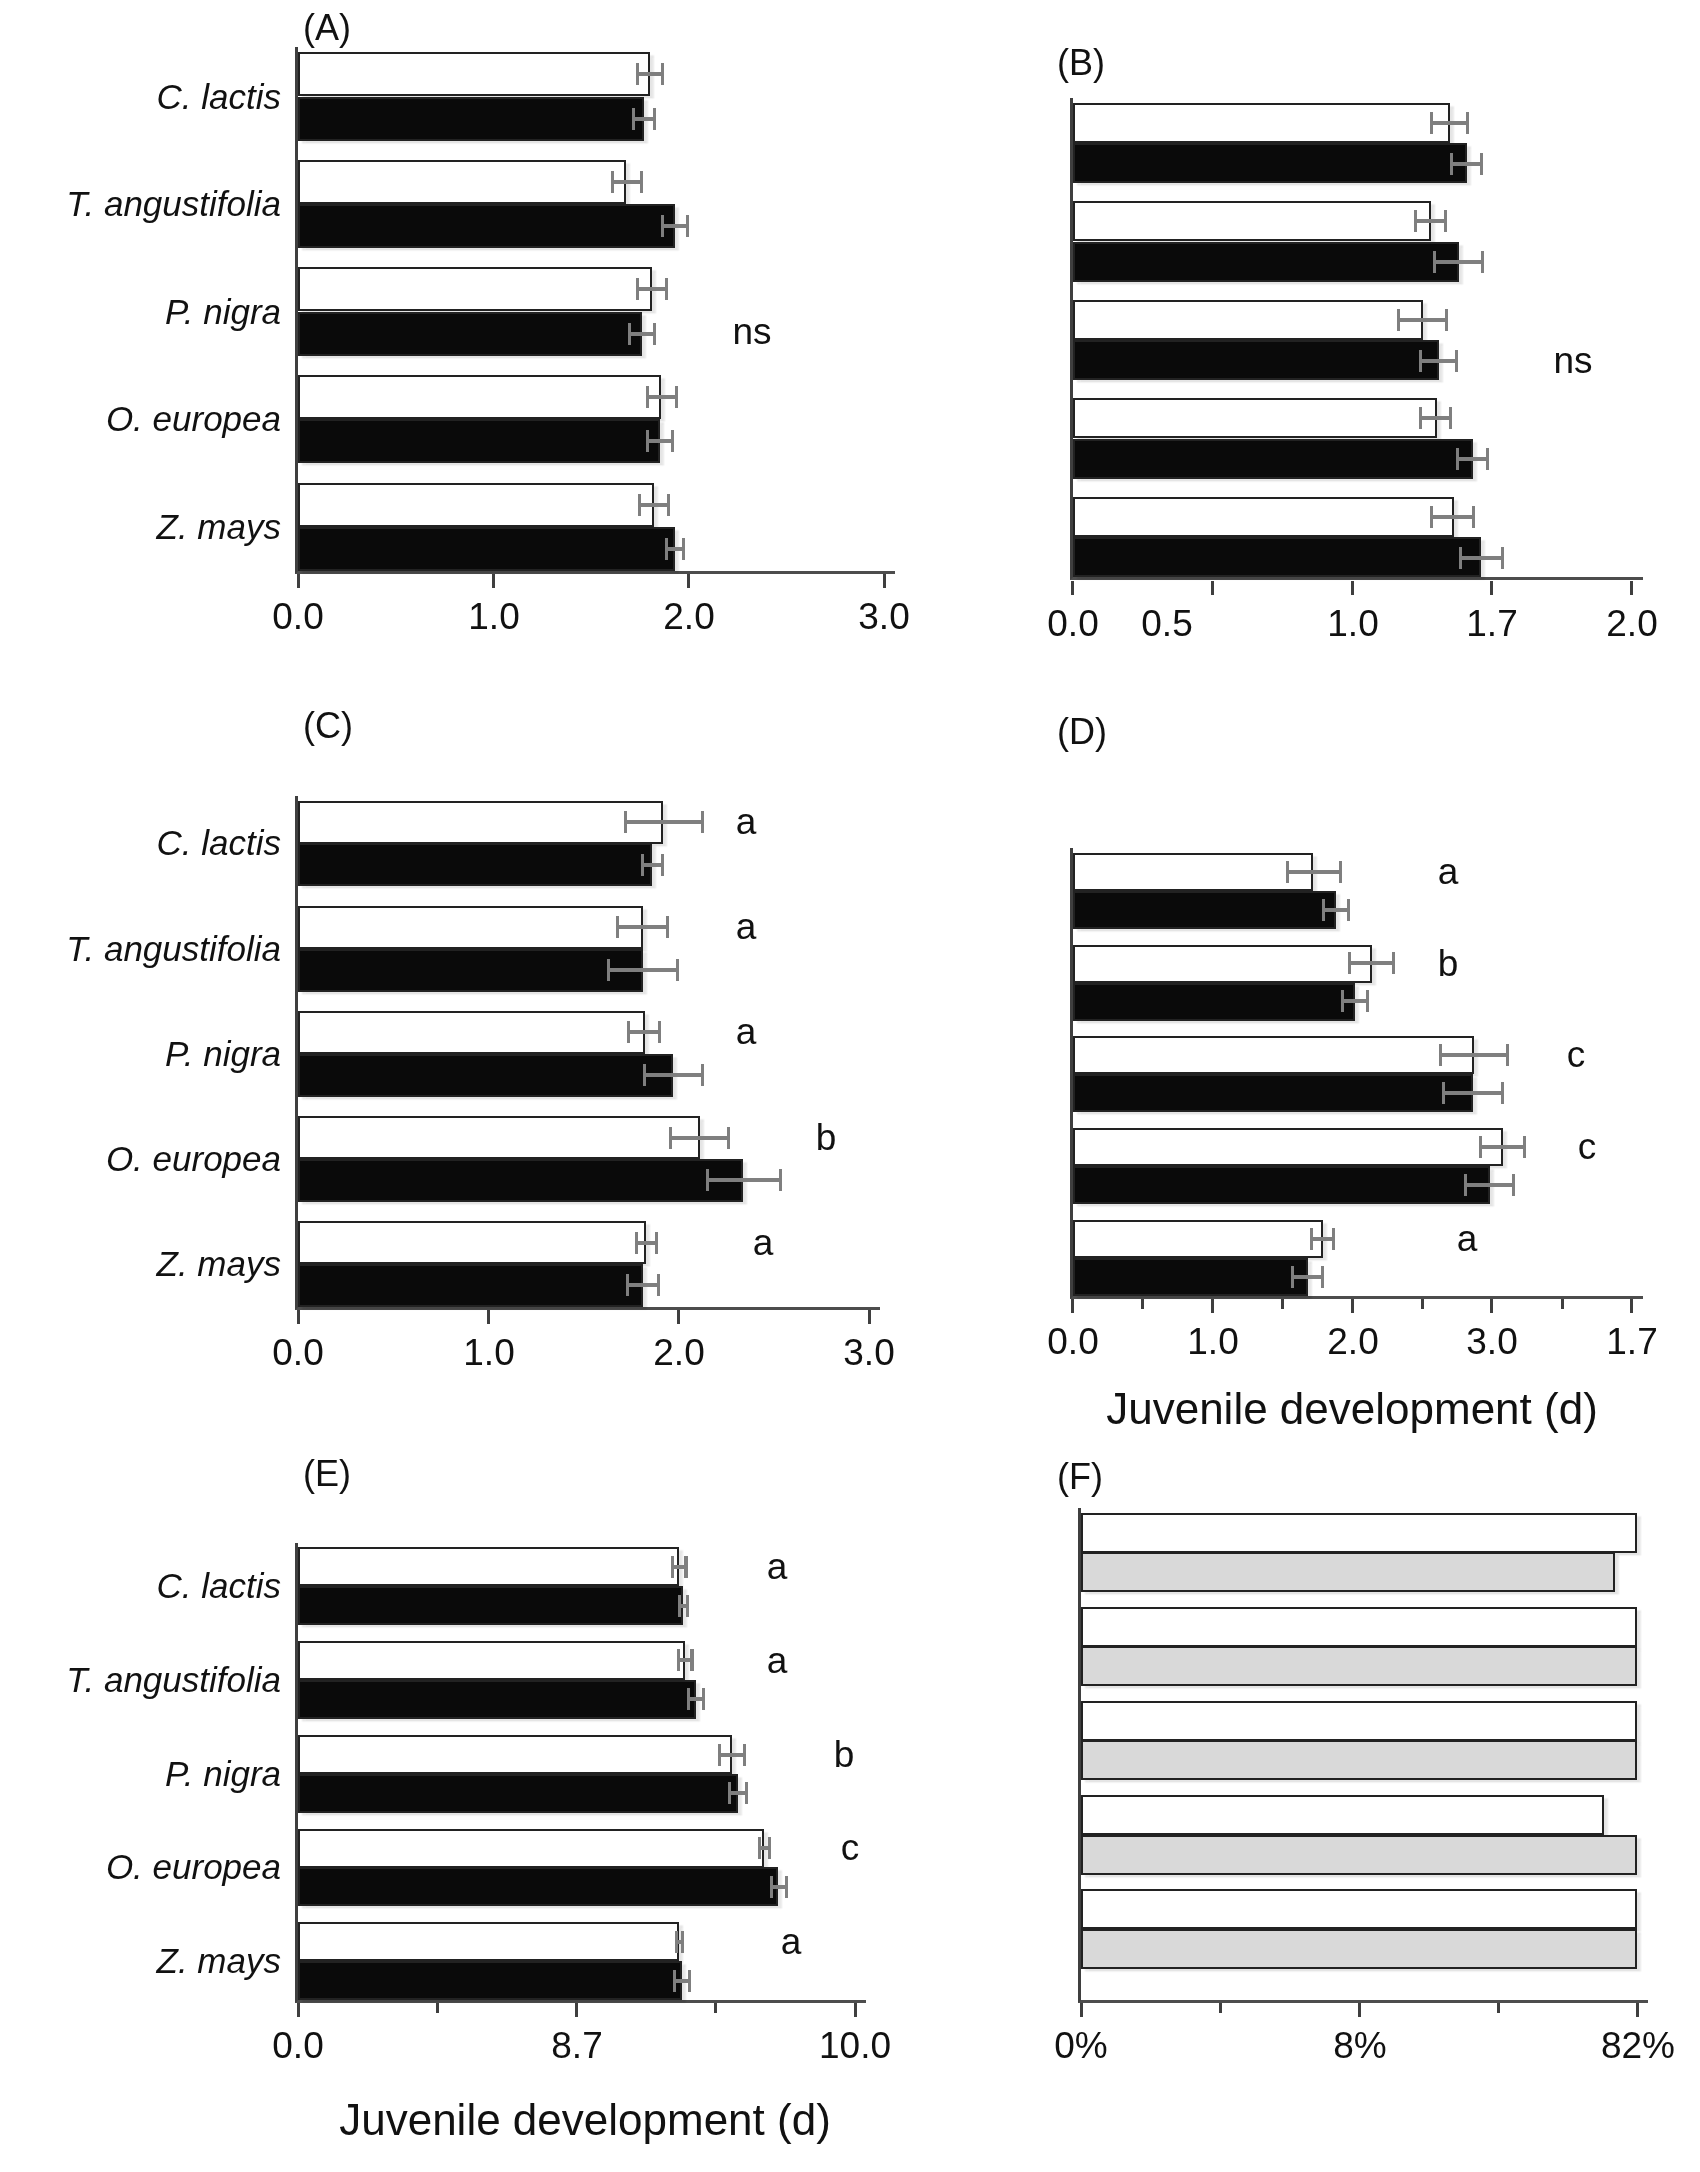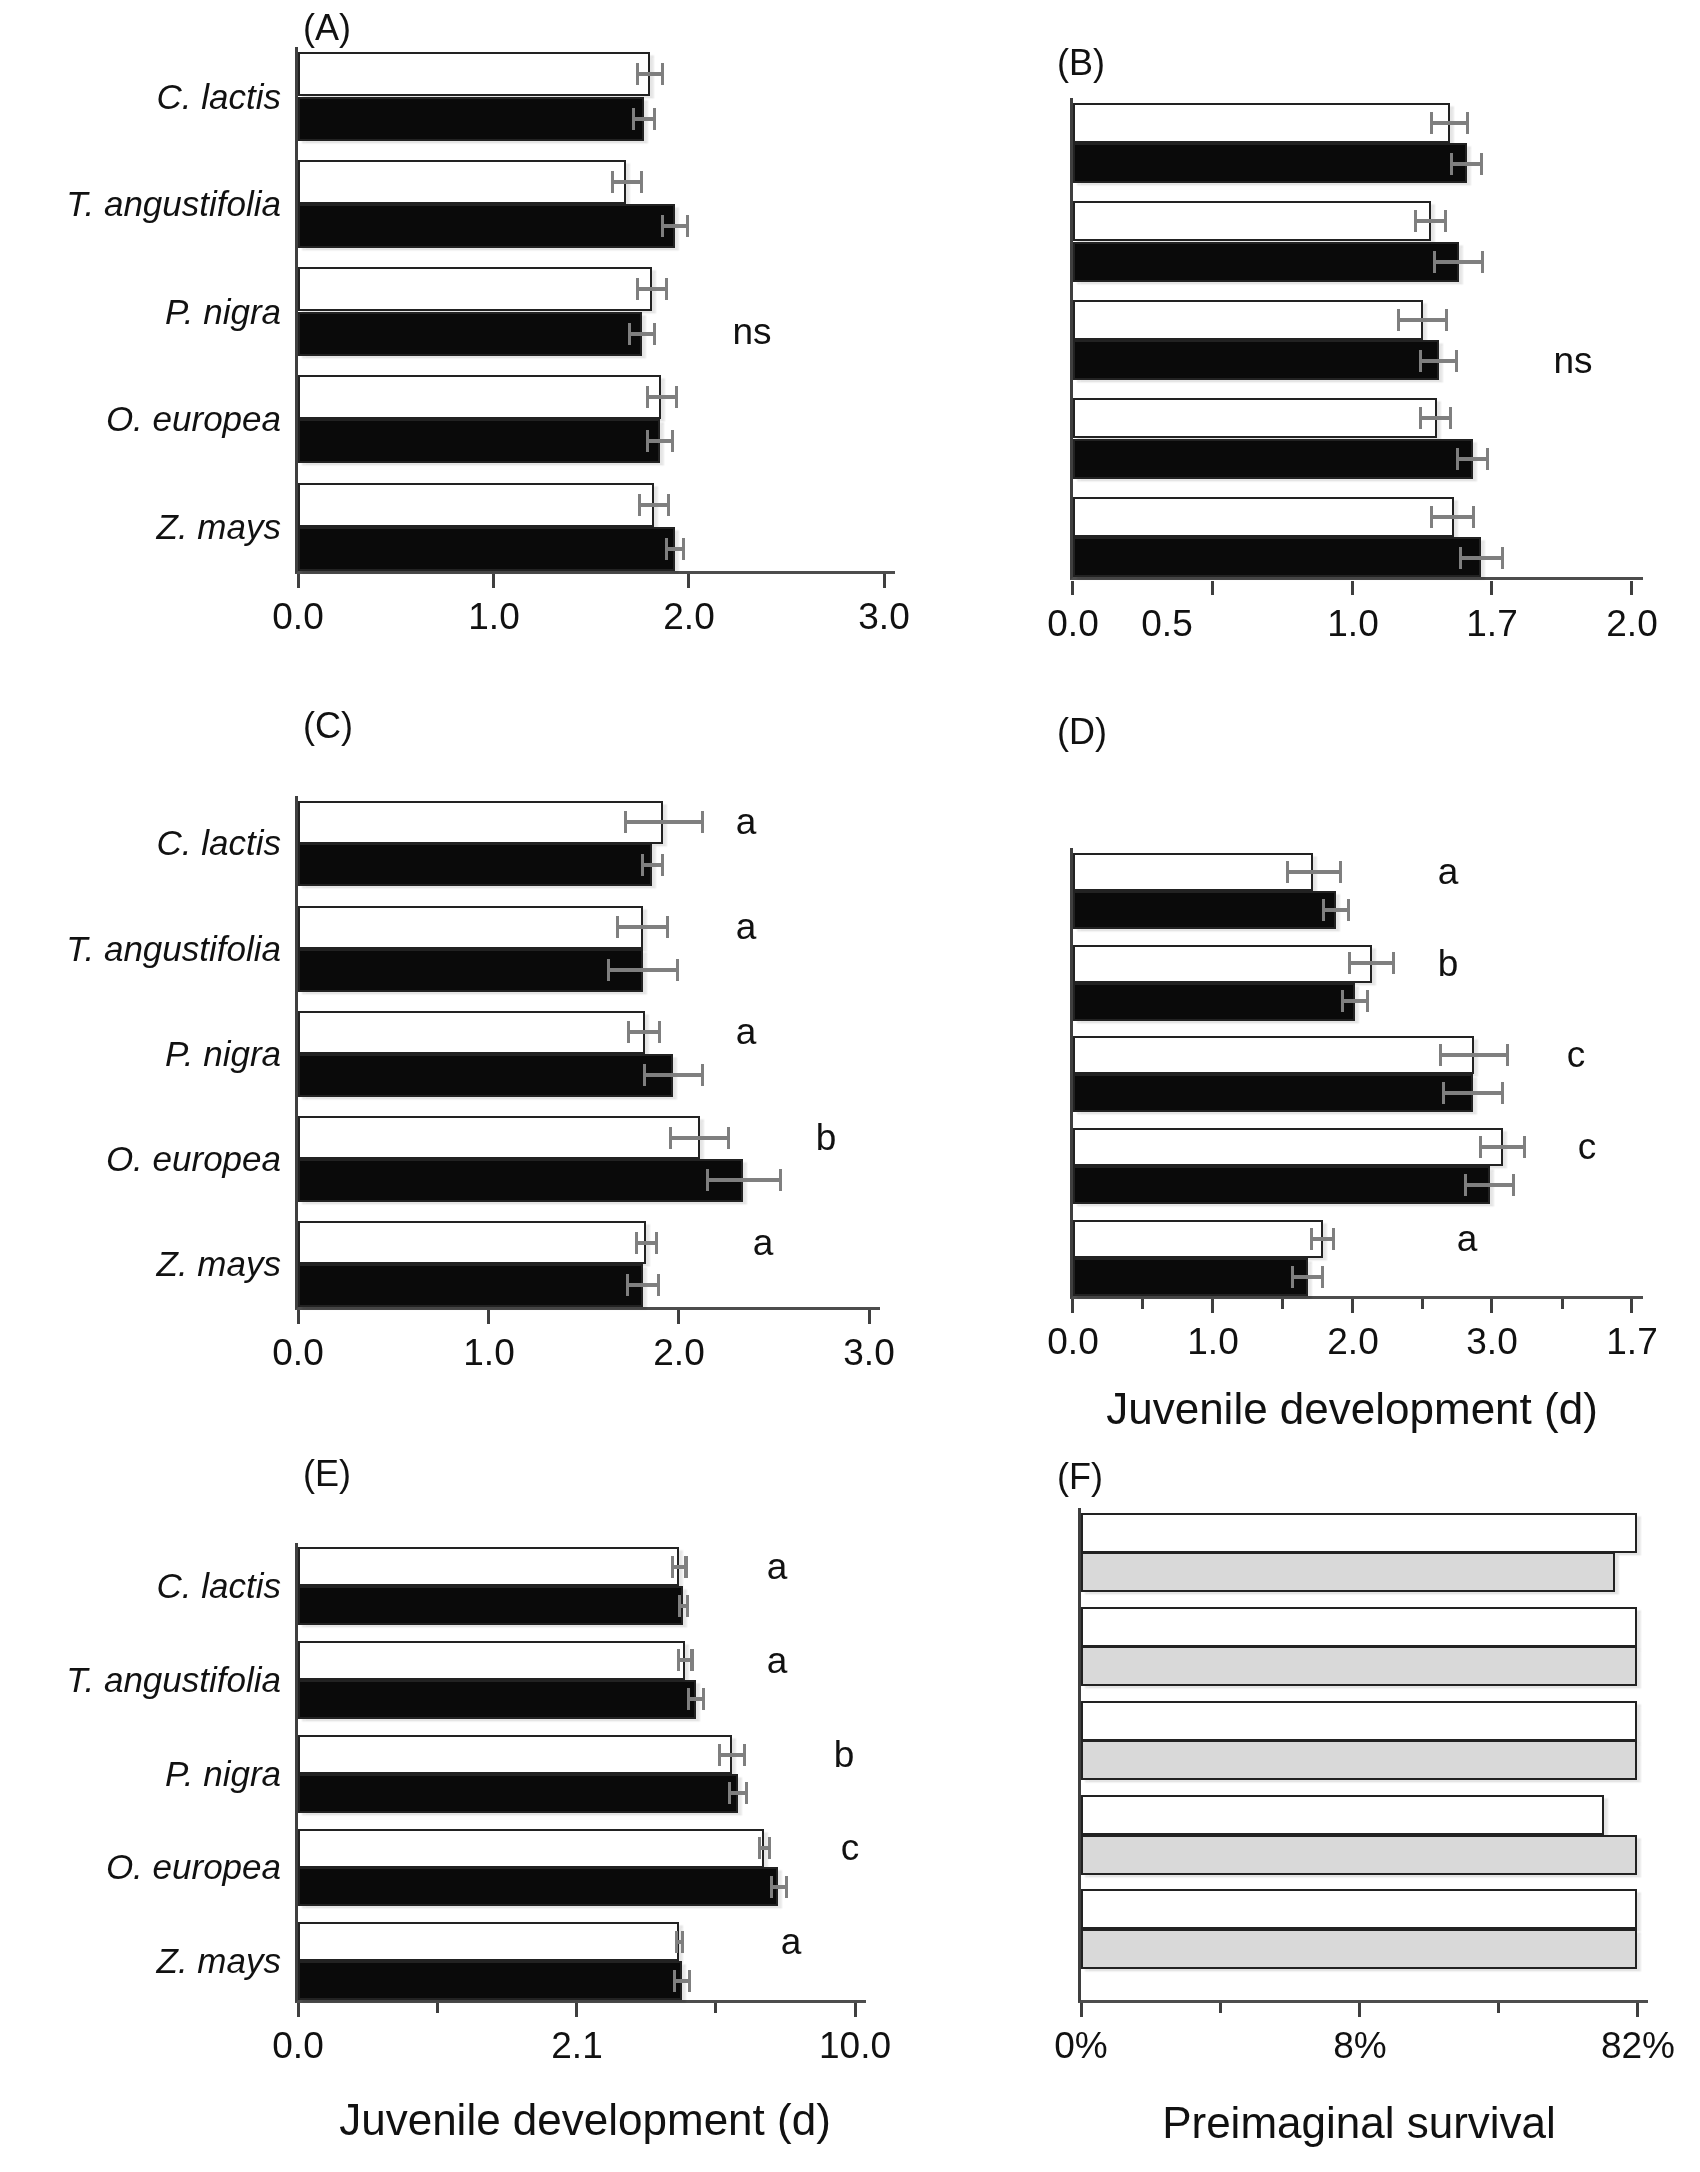--- a/index.html
+++ b/index.html
@@ -28,21 +28,20 @@
 <div id="figure">
   <div class="panel-letter" style="left:303px;top:8px">(A)</div>
   <div class="panel-letter" style="left:1057px;top:43px">(B)</div>
   <div class="panel-letter" style="left:303px;top:706px">(C)</div>
   <div class="panel-letter" style="left:1057px;top:712px">(D)</div>
   <div class="panel-letter" style="left:303px;top:1454px">(E)</div>
   <div class="panel-letter" style="left:1057px;top:1457px">(F)</div>
 
   <div class="xaxis-title" style="left:1352px;top:1384px">Juvenile development (d)</div>
   <div class="xaxis-title" style="left:585px;top:2095px">Juvenile development (d)</div>
-  <div class="xaxis-title" style="left:1359px;top:2098px">Preimaginal survival</div>
 
   <div id="panels-root">
       <div class="plot-frame" style="left: 295px; top: 47px; width: 597px; height: 524px;"></div>
       <div class="bar open" style="left: 298px; top: 52px; width: 352px; height: 44px; background: rgb(255, 255, 255);"></div>
       <div class="ebar" style="left: 636px; width: 28px; top: 63px; height: 22px;">
         <div class="line"></div>
         <div class="cap l"></div>
         <div class="cap r"></div>
       </div>
       <div class="bar filled" style="left: 298px; top: 97px; width: 346px; height: 44px; background: rgb(10, 10, 10);"></div>
@@ -411,21 +410,21 @@
       <div class="ebar" style="left: 673px; width: 18px; top: 1970px; height: 22px;">
         <div class="line"></div>
         <div class="cap l"></div>
         <div class="cap r"></div>
       </div>
       <div class="species-label" style="top: 1961px;">Z. mays</div>
       <div class="sig-letter" style="left: 791px; top: 1942px;">a</div>
       <div class="tick" style="left: 297px; top: 2003px; height: 14.2px;"></div>
       <div class="tick-label" style="left: 298px; top: 2025px;">0.0</div>
       <div class="tick" style="left: 575px; top: 2003px; height: 14.2px;"></div>
-      <div class="tick-label" style="left: 577px; top: 2025px;">2.1</div>
+      <div class="tick-label" style="left: 577px; top: 2025px;">8.7</div>
       <div class="tick" style="left: 854px; top: 2003px; height: 14.2px;"></div>
       <div class="tick-label" style="left: 855px; top: 2025px;">10.0</div>
       <div class="tick" style="left: 436px; top: 2003px; height: 9.5px;"></div>
       <div class="tick" style="left: 714px; top: 2003px; height: 9.5px;"></div>
       <div class="plot-frame" style="left: 1078px; top: 1508px; width: 567px; height: 492px;"></div>
       <div class="bar open" style="left: 1081px; top: 1513px; width: 556px; height: 40px; background: rgb(255, 255, 255);"></div>
       <div class="bar filled" style="left: 1081px; top: 1552px; width: 534px; height: 40px; background: rgb(217, 217, 217);"></div>
       <div class="bar open" style="left: 1081px; top: 1607px; width: 556px; height: 40px; background: rgb(255, 255, 255);"></div>
       <div class="bar filled" style="left: 1081px; top: 1646px; width: 556px; height: 40px; background: rgb(217, 217, 217);"></div>
       <div class="bar open" style="left: 1081px; top: 1701px; width: 556px; height: 40px; background: rgb(255, 255, 255);"></div>

